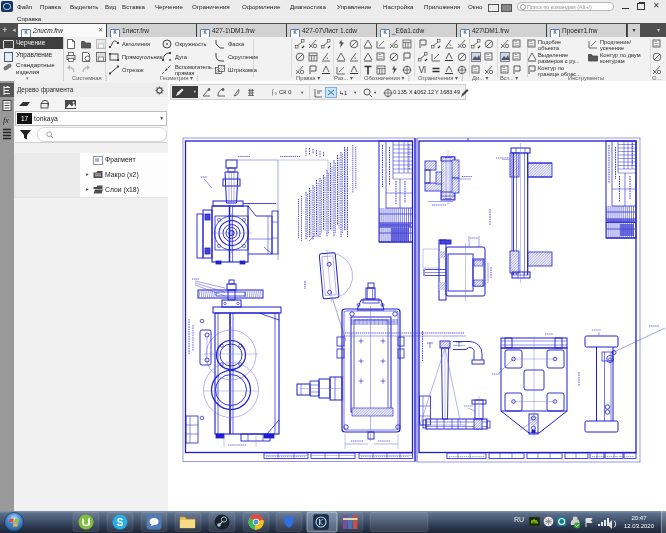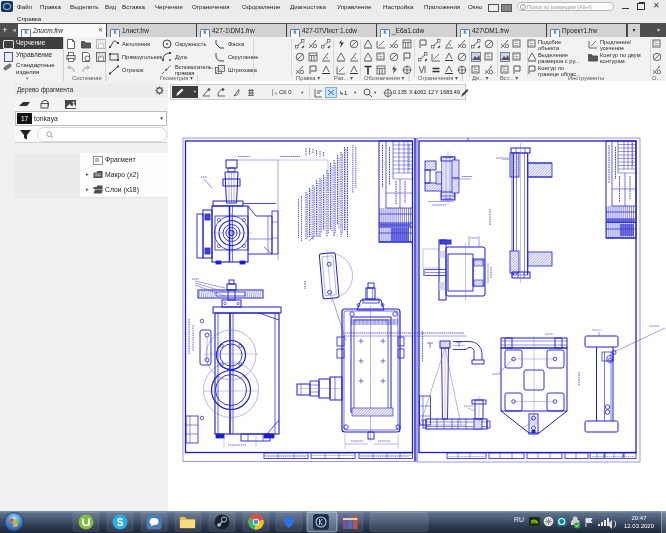--- a/index.html
+++ b/index.html
@@ -329,20 +329,37 @@
   <span class="rlabel" style="left:296px;">Правка ▾</span>
   <span class="rlabel" style="left:334px;">Раз... ▾</span>
   <span class="rlabel" style="left:364px;">Обозначения ▾ ⋮</span>
   <span class="rlabel" style="left:418px;">Ограничения ▾ ⋮</span>
   <span class="rlabel" style="left:472px;">Ди... ▾</span>
   <span class="rlabel" style="left:500px;">Вст... ▾</span>
   <span class="rlabel" style="left:568px;">Инструменты</span>
   <span class="rlabel" style="left:652px;">О...</span>
 </div>
 <div class="abs" id="mainarea">
+  <div class="abs" id="leftstrip">
+    <div class="abs" style="left:0;top:2px;width:14px;height:14px;background:#555;"></div>
+    <svg class="abs" style="left:0;top:0;" width="14" height="120" viewBox="0 0 14 120">
+      <g stroke="#f0f0f0" stroke-width="1" fill="none">
+          <path d="M4 5v9M4 6.5h6M4 9.5h5M4 12.5h6"></path>
+          <rect x="6.5" y="5" width="2" height="2" fill="#f0f0f0" stroke="none"></rect>
+        </g>
+      <g stroke="#333" stroke-width="0.9" fill="none">
+          <rect x="3" y="19.5" width="8" height="10" fill="#fdfdfd"></rect>
+          <path d="M4.5 22h5M4.5 24.5h5M4.5 27h5"></path>
+        </g>
+      <text x="3" y="42" font-size="8" font-style="italic" fill="#222" font-family="Liberation Serif,serif">fx</text>
+      <g stroke="#222" stroke-width="1.6">
+          <path d="M3 48.5h8M3 51.5h8M3 54.5h8M3 57.5h8"></path>
+        </g>
+    </svg>
+  </div>
   <div class="abs" id="panel">
     <div class="abs" style="left:0;top:0;width:154px;height:14px;background:#ededed;border-bottom:1px solid #d5d5d5;font-size:6.4px;color:#2a2a2a;line-height:14px;"><span style="margin-left:3px;">Дерево фрагмента</span>
       <svg class="abs" style="right:4px;top:3px;" width="9" height="9" viewBox="0 0 9 9">
           <circle cx="4.5" cy="4.5" r="2.6" fill="none" stroke="#555" stroke-width="1.1"></circle>
           <g stroke="#555" stroke-width="1.1">
             <path d="M4.5 0.4v1.6M4.5 7v1.6M0.4 4.5h1.6M7 4.5h1.6M1.6 1.6l1.1 1.1M6.3 6.3l1.1 1.1M7.4 1.6L6.3 2.7M2.7 6.3L1.6 7.4"></path>
           </g>
         </svg>
     </div>
     <div class="abs" style="left:0;top:14px;width:154px;height:14px;background:#f4f4f4;">

